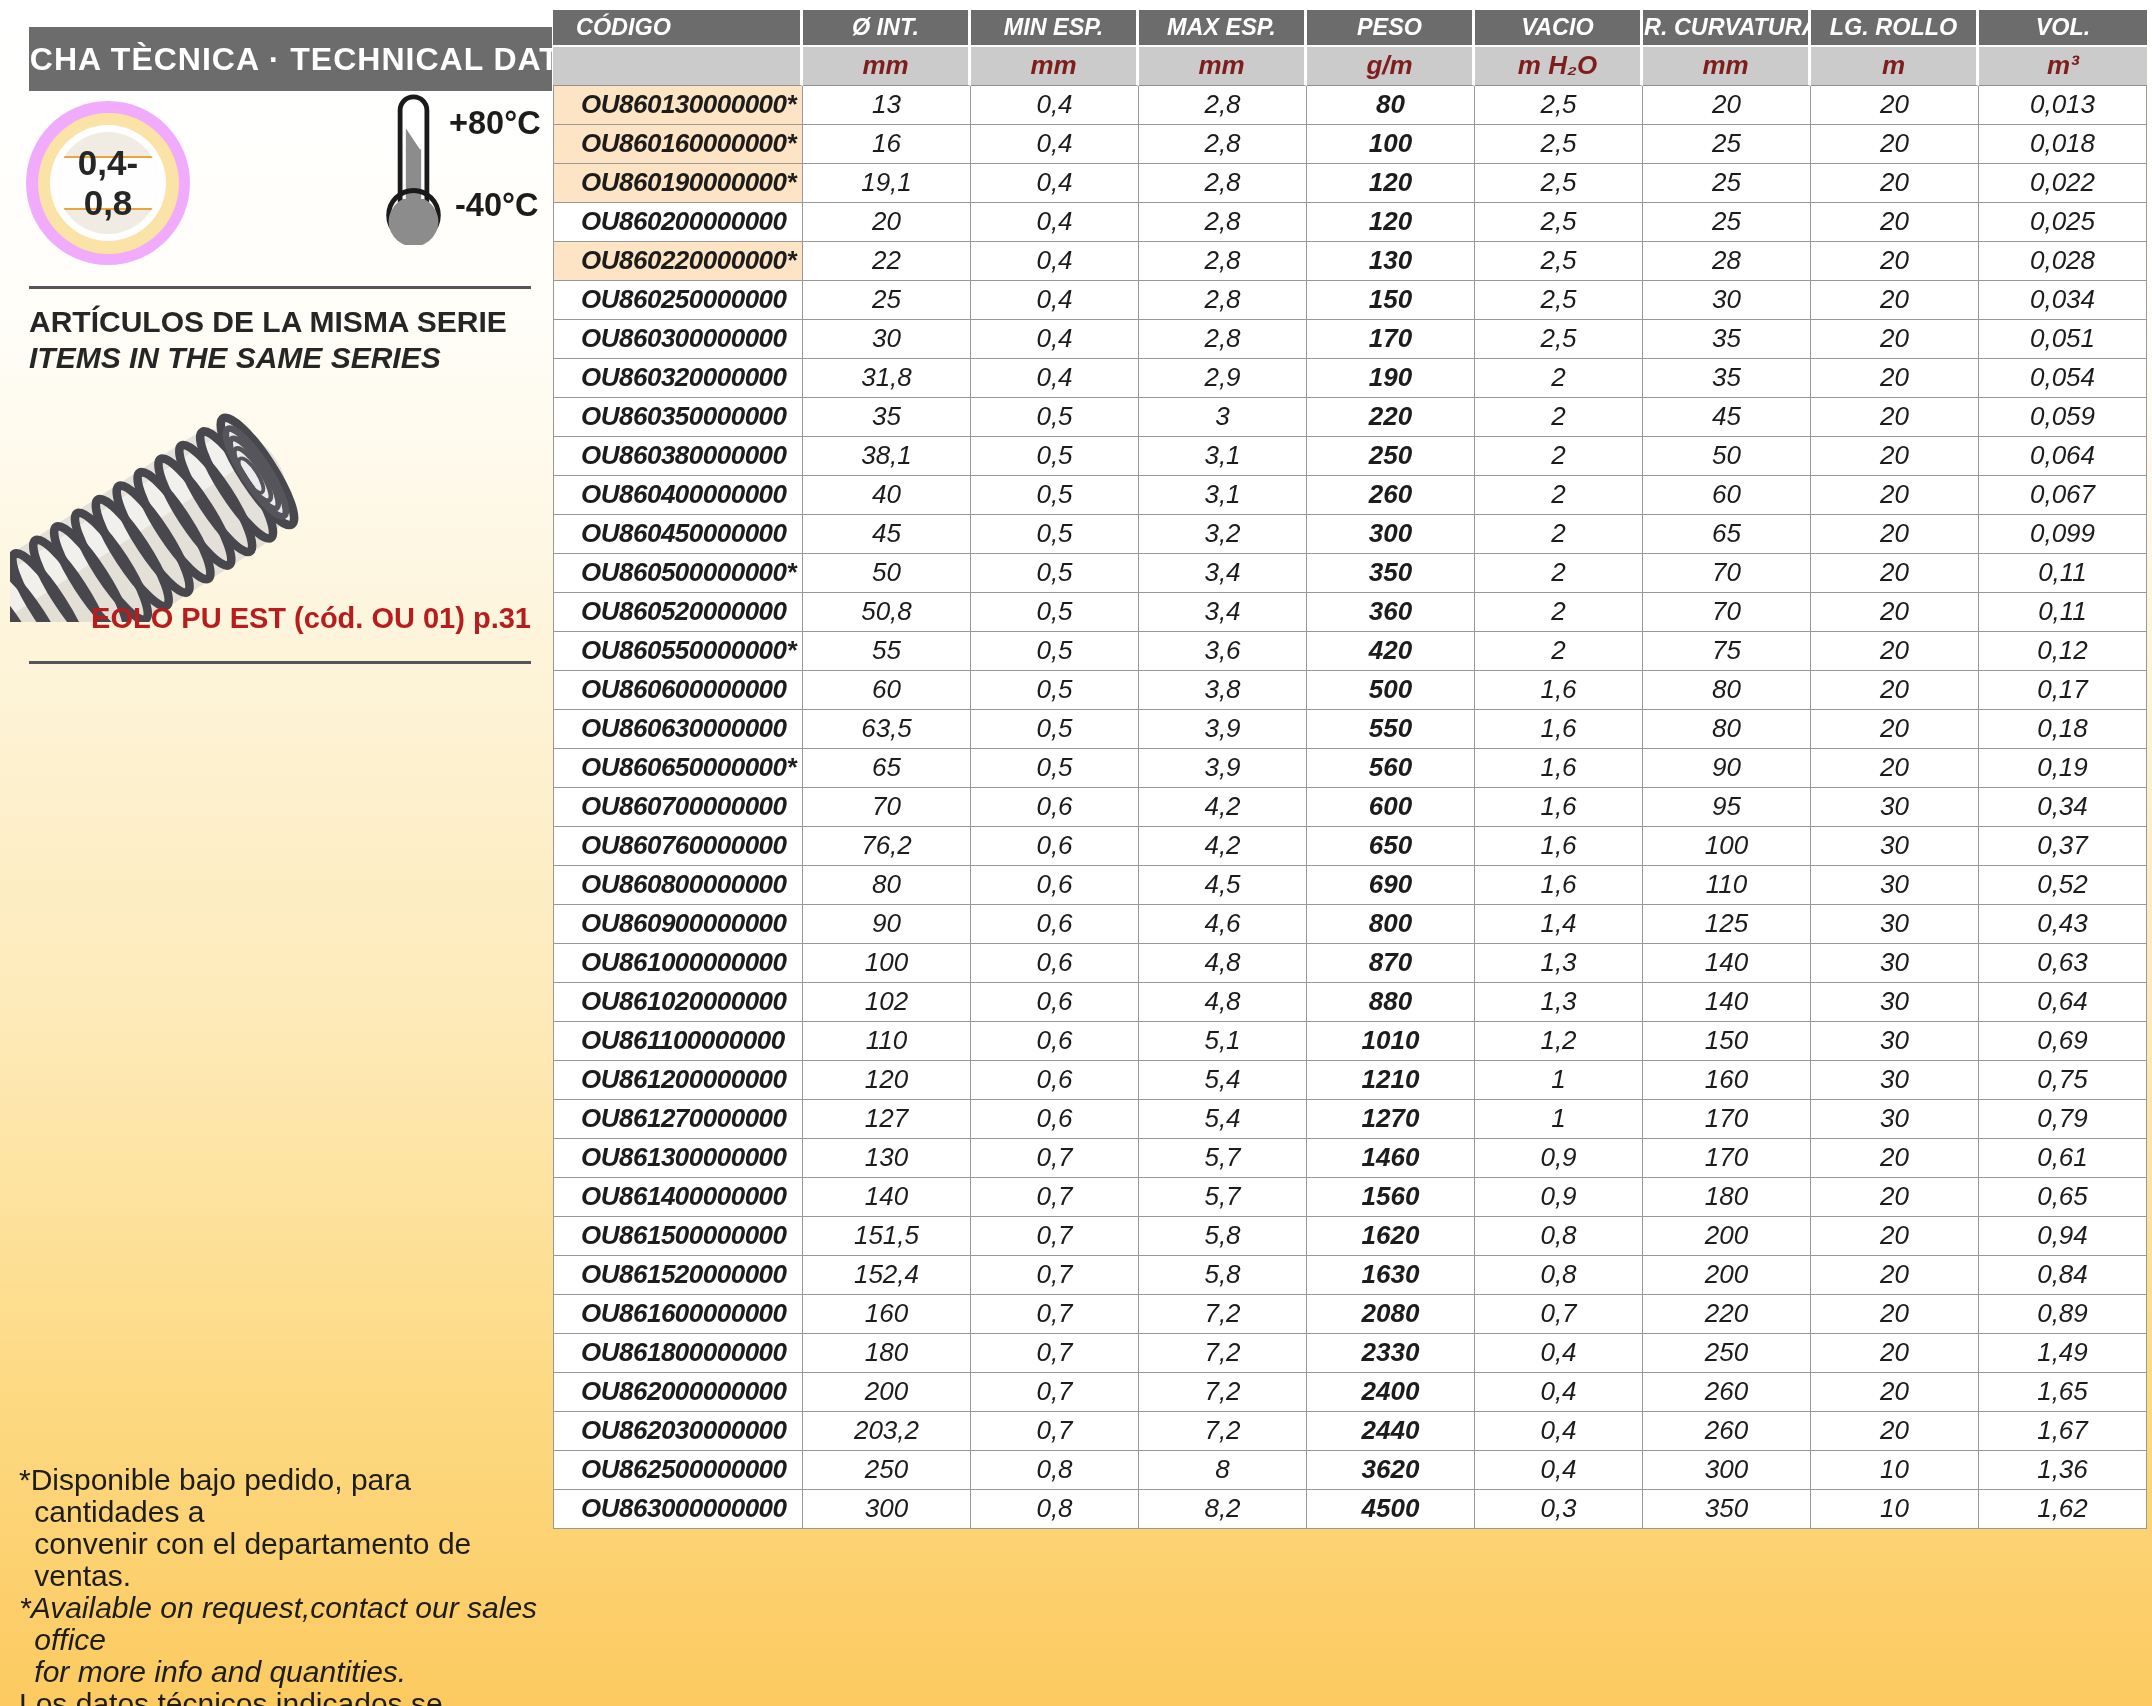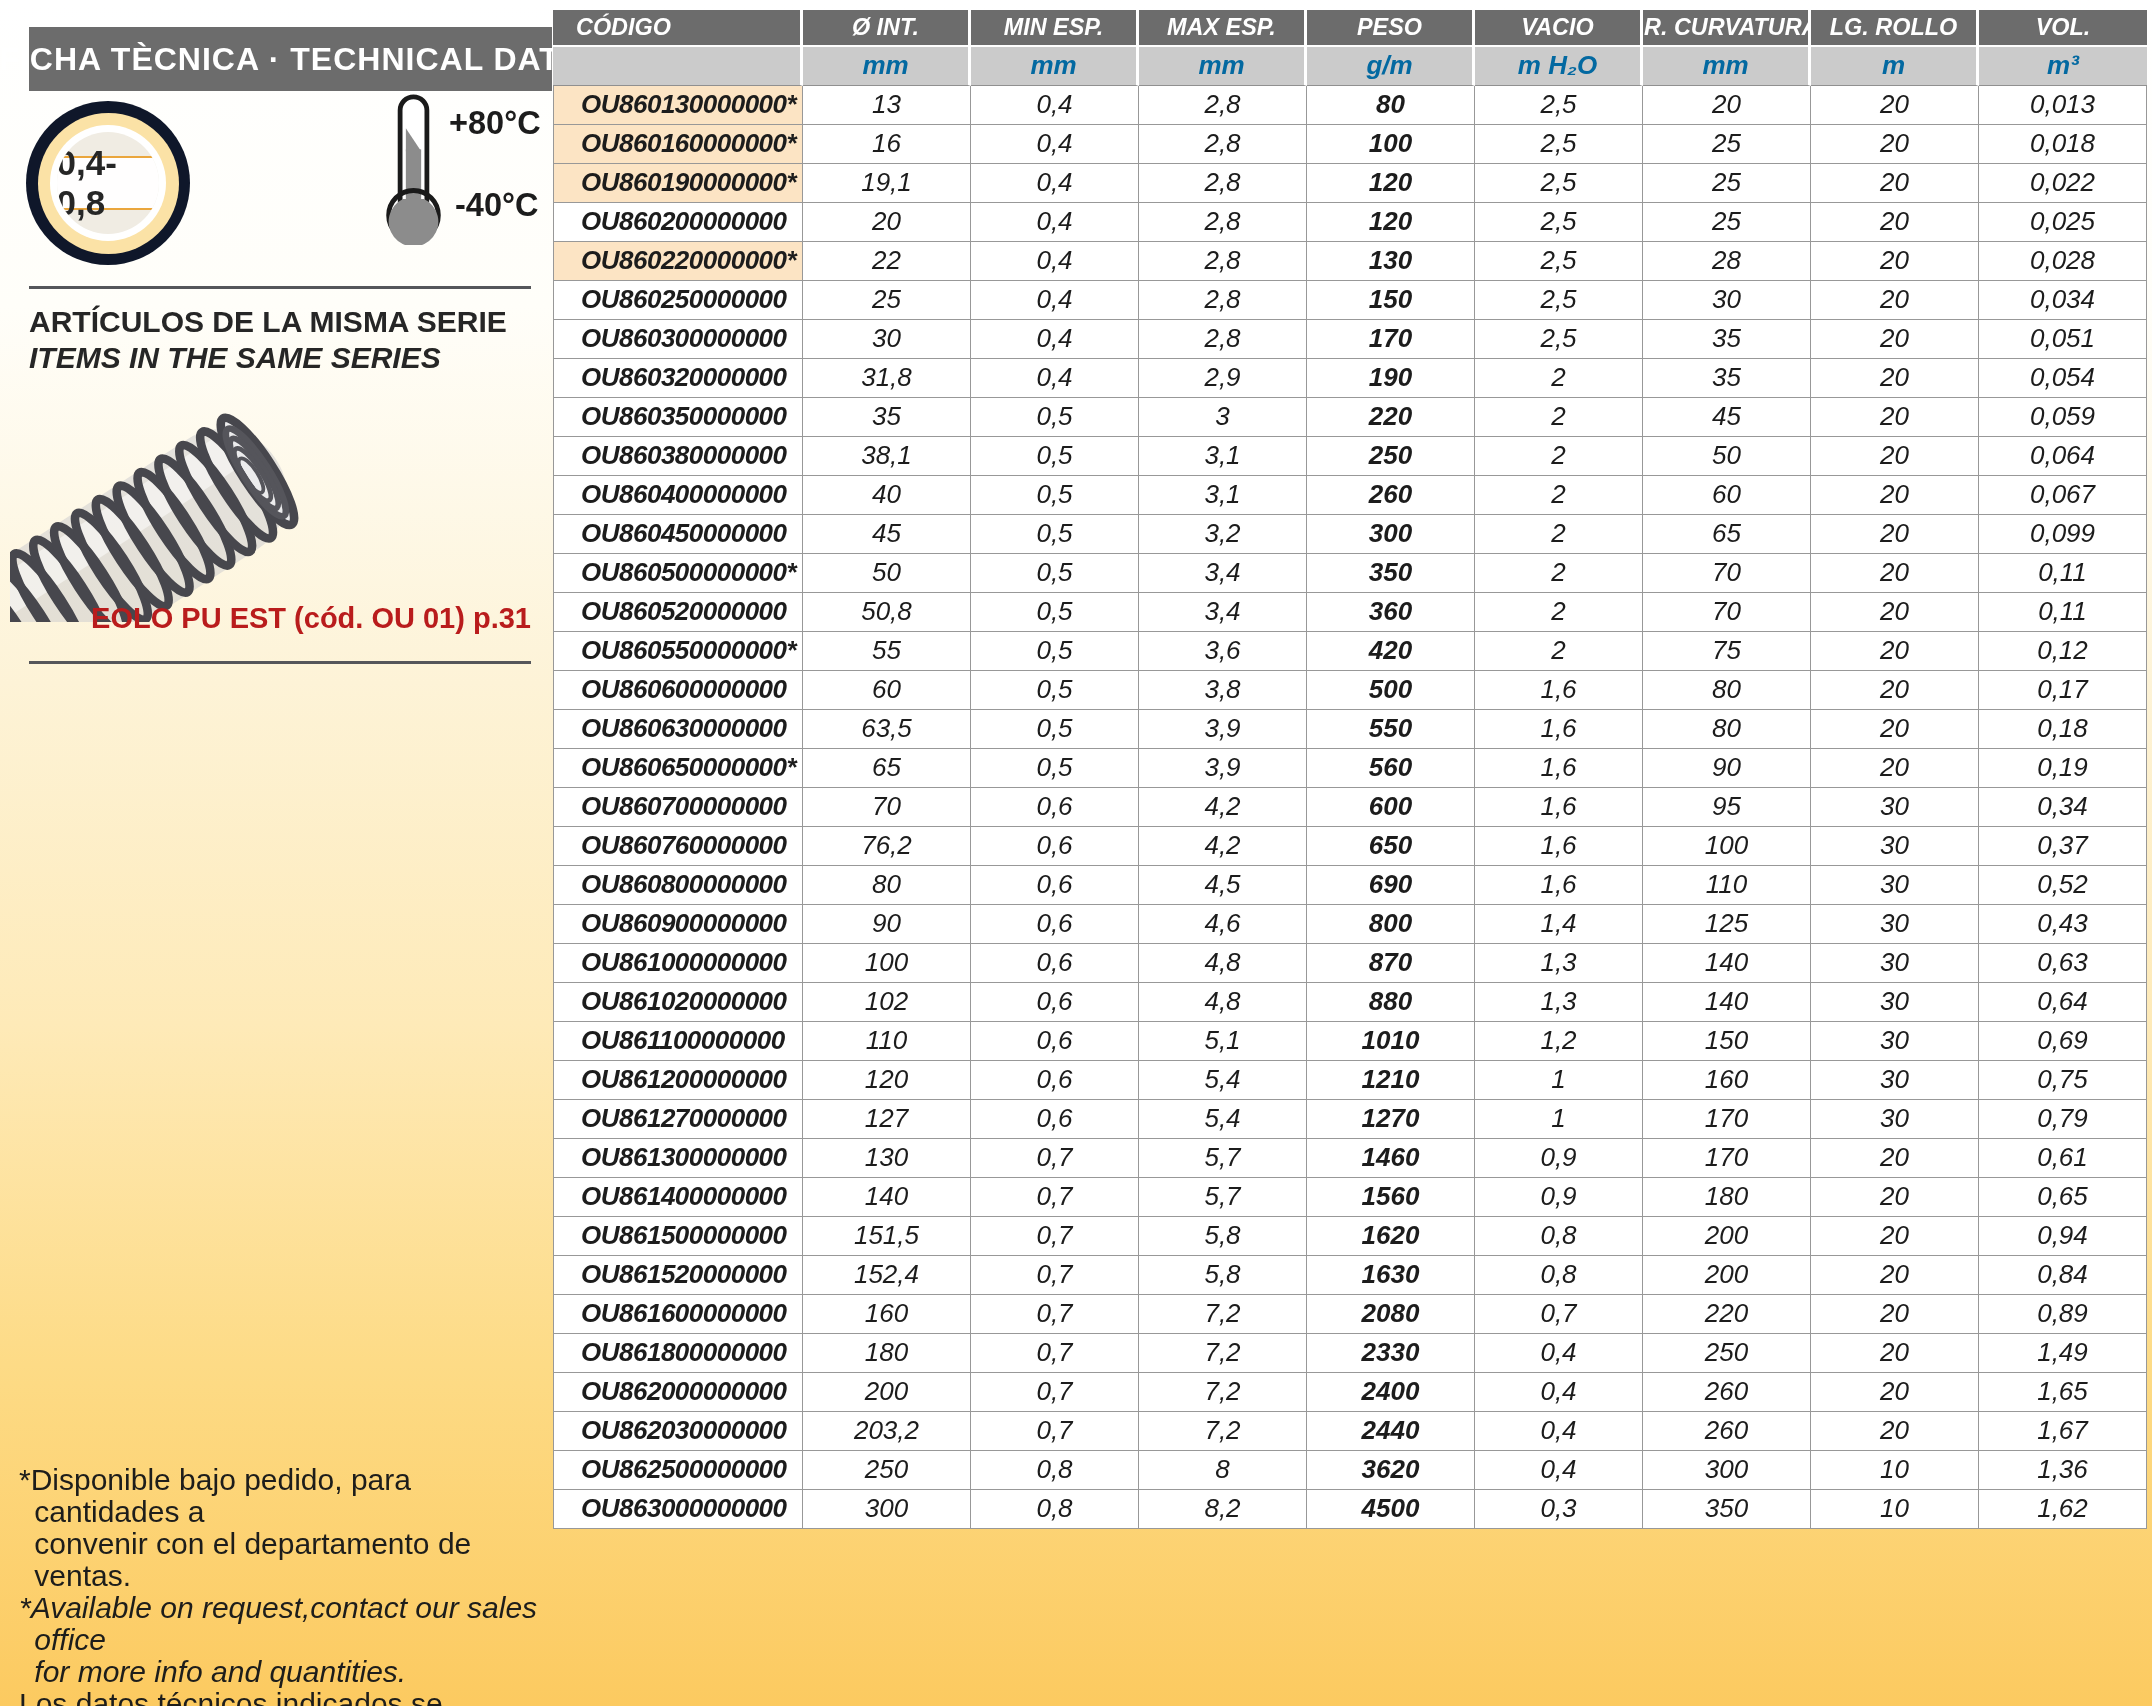--- a/index.html
+++ b/index.html
@@ -5,21 +5,21 @@
   html,body{margin:0;padding:0;}
   body{
     width:2153px;height:1706px;position:relative;overflow:hidden;
     font-family:"Liberation Sans", sans-serif;color:#1c1c1c;
     background:linear-gradient(180deg,#ffffff 0%,#fffef9 18%,#fdf3d7 40%,#feeab8 60%,#fddb86 80%,#fcca60 100%);
   }
   
   .ficha-bar{position:absolute;left:29px;top:27px;width:523px;height:64px;background:#6c6c6c;
     display:flex;align-items:center;justify-content:center;}
   .ficha-bar span{color:#fff;font-weight:bold;font-size:32px;letter-spacing:1px;white-space:nowrap;}
-  .badge{position:absolute;left:26px;top:101px;width:164px;height:164px;border-radius:50%;background:#0f172a;}
+  .badge{position:absolute;left:26px;top:101px;width:164px;height:164px;border-radius:50%;background:#f0abfc;text-align:center;}
   .badge-ring2{position:absolute;inset:11.5px;border-radius:50%;background:#fbe2a6;}
   .badge-ring3{position:absolute;inset:12.4px;border-radius:50%;background:#ffffff;}
   .badge-inner{position:absolute;inset:6.7px;border-radius:50%;background:#f0ece3;overflow:hidden;}
   .badge-band{position:absolute;left:0;right:0;top:50%;transform:translateY(-50%);height:50px;
     background:rgba(255,255,255,0.95);border-top:2.9px solid #eaa63d;border-bottom:2.9px solid #eaa63d;
     display:flex;align-items:center;justify-content:center;}
   .badge-band span{font-weight:bold;font-size:35px;color:#262626;}
   .thermo{position:absolute;left:380px;top:92px;width:67px;height:153px;}
   .temp-max{position:absolute;left:449px;top:105px;font-weight:bold;font-size:32.5px;white-space:nowrap;}
   .temp-min{position:absolute;left:455px;top:187px;font-weight:bold;font-size:32.5px;white-space:nowrap;}
@@ -39,21 +39,21 @@
   col.c-code{width:250px;}
   col.c-val{width:168px;}
   th,td{box-sizing:border-box;overflow:hidden;white-space:nowrap;}
   .hrow1 th,.hrow2 th{background:#6c6c6c;color:#fff;font-size:23.4px;font-weight:bold;height:37px;border-right:3.8px solid #fff;}
   .hrow1 th{border-bottom:2.9px solid #fff;}
   .hrow2 th{border-bottom:3.8px solid #fff;}
   th.h-code{text-align:left;padding-left:23px;}
   th.h-val{text-align:center;}
   .hrow1 th:last-child,.hrow2 th:last-child{border-right:none;}
   .urow td{background:#cbcbcb;height:39px;font-weight:bold;font-size:26px;text-align:center;
-    border-right:3.8px solid #fff;border-bottom:1.9px solid #909090;color:#0369a1;}
+    border-right:3.8px solid #fff;border-bottom:1.9px solid #909090;color:#7f1d1d;}
   .urow td:last-child{border-right:none;}
   .drow td{background:#fff;height:39px;font-size:26px;text-align:center;
     border-right:1.9px solid #989898;border-bottom:1.9px solid #989898;color:#1c1c1c;}
   .drow td.code{text-align:left;padding-left:27px;font-weight:bold;border-left:1.9px solid #989898;letter-spacing:-0.5px;}
   .drow td.code.hl{background:#fce4c4;}
   .drow td.bold{font-weight:bold;}
 </style>
 </head>
 <body>
 

